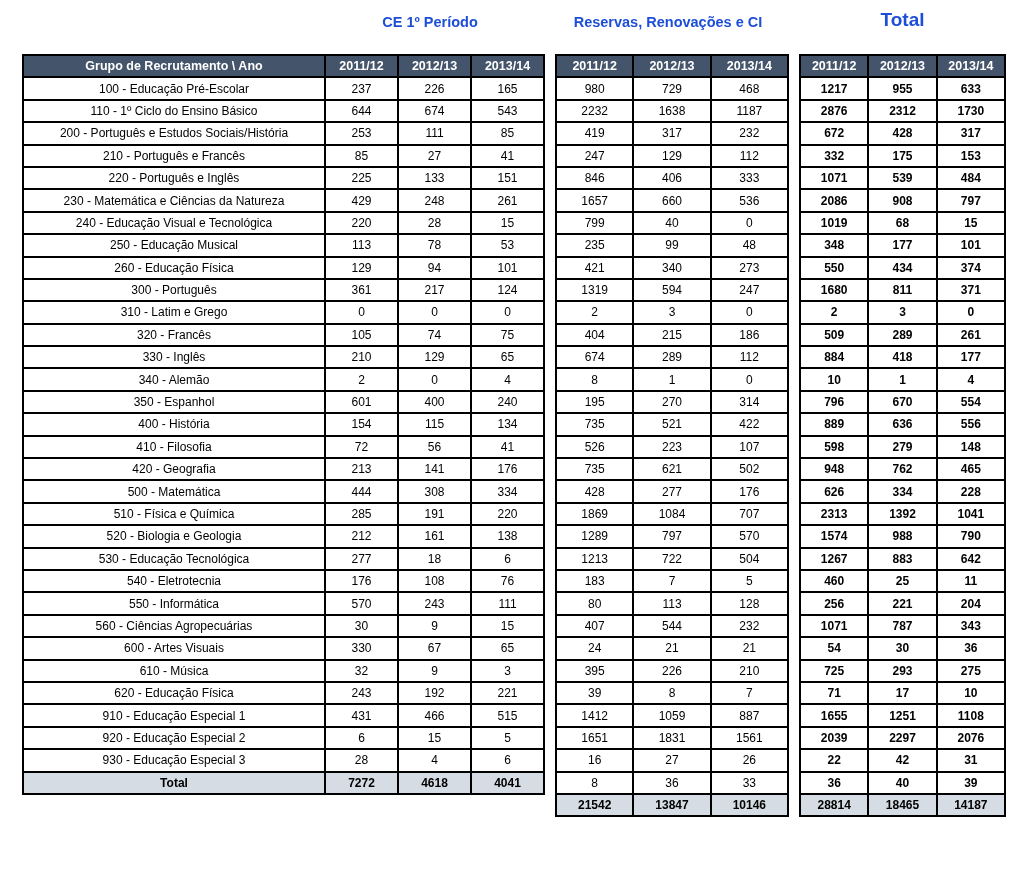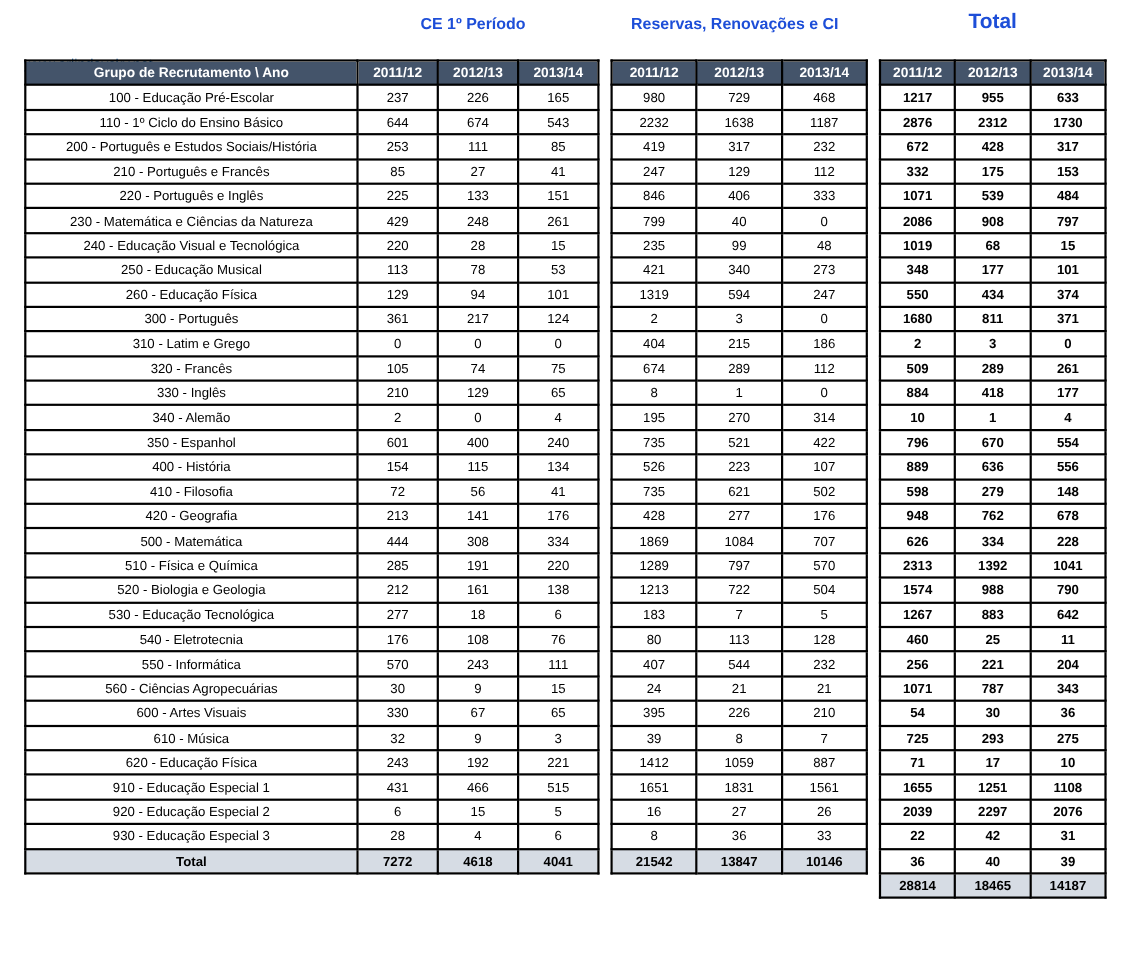--- a/index.html
+++ b/index.html
@@ -290,20 +290,25 @@
           <td class="num-cell">247</td>
           <td class="num-cell">129</td>
           <td class="num-cell">112</td>
         </tr>
         <tr>
           <td class="num-cell">846</td>
           <td class="num-cell">406</td>
           <td class="num-cell">333</td>
         </tr>
         <tr>
+          <td class="num-cell">1657</td>
+          <td class="num-cell">660</td>
+          <td class="num-cell">536</td>
+        </tr>
+        <tr>
           <td class="num-cell">799</td>
           <td class="num-cell">40</td>
           <td class="num-cell">0</td>
         </tr>
         <tr>
           <td class="num-cell">235</td>
           <td class="num-cell">99</td>
           <td class="num-cell">48</td>
         </tr>
         <tr>
@@ -524,21 +529,21 @@
           <td class="num-cell">556</td>
         </tr>
         <tr>
           <td class="num-cell">598</td>
           <td class="num-cell">279</td>
           <td class="num-cell">148</td>
         </tr>
         <tr>
           <td class="num-cell">948</td>
           <td class="num-cell">762</td>
-          <td class="num-cell">678</td>
+          <td class="num-cell">465</td>
         </tr>
         <tr>
           <td class="num-cell">626</td>
           <td class="num-cell">334</td>
           <td class="num-cell">228</td>
         </tr>
         <tr>
           <td class="num-cell">2313</td>
           <td class="num-cell">1392</td>
           <td class="num-cell">1041</td>

